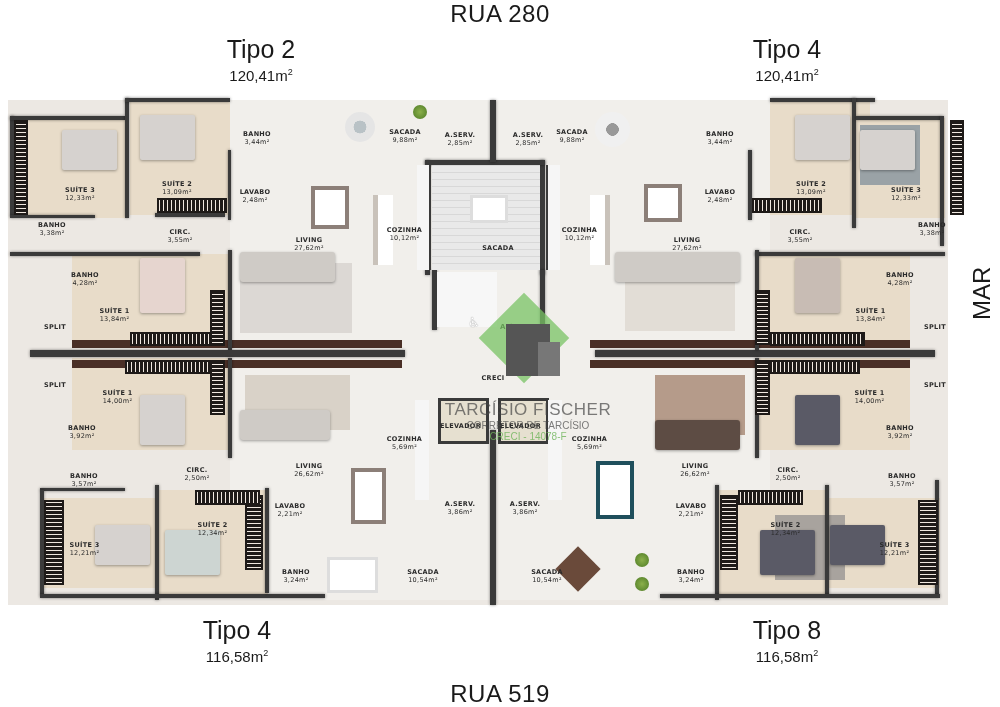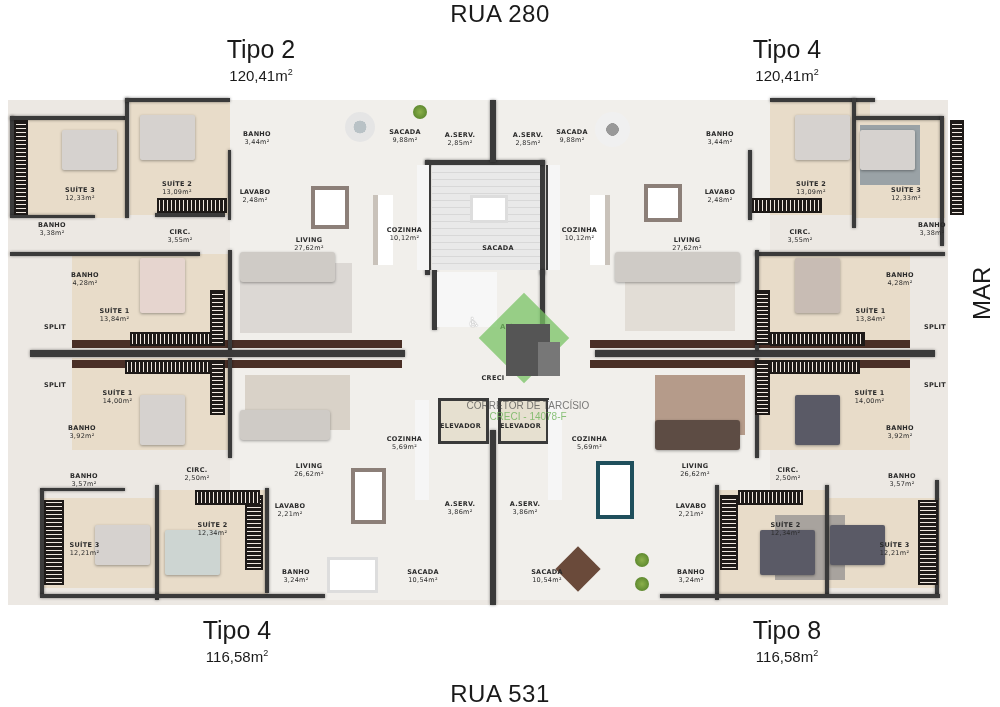--- a/index.html
+++ b/index.html
@@ -36,21 +36,21 @@
   .wm-text .n{font-size:17px;letter-spacing:.5px;}
   .wm-text .s{font-size:10px;}
   .wm-text .c{font-size:10px;color:rgba(110,180,90,.8);}
   .sym{position:absolute;font-size:13px;color:#fff;}
   .ac{position:absolute;font-size:7px;color:#222;font-weight:bold;}
 </style>
 </head>
 <body>
 
 <div class="street" style="top:0px;">RUA 280</div>
-<div class="street" style="top:680px;">RUA 531</div>
+<div class="street" style="top:680px;">RUA 519</div>
 <div class="mar">MAR</div>
 
 <div class="tipo" style="left:211px;top:35px;width:100px;">
   <div class="t">Tipo 2</div>
   <div class="a"><span>120,41m</span><sup>2</sup></div>
 </div>
 <div class="tipo" style="left:737px;top:35px;width:100px;">
   <div class="t">Tipo 4</div>
   <div class="a"><span>120,41m</span><sup>2</sup></div>
 </div>
@@ -422,15 +422,16 @@
       <div>CRECI</div>
     </div>
 </div>
 
 <div class="wm">
   <div class="dia"></div>
   <div class="bld"></div>
   <div class="bld2"></div>
 </div>
 <div class="wm-text">
+  <div class="n">TARCÍSIO FISCHER</div>
   <div class="s">CORRETOR DE TARCÍSIO</div>
   <div class="c">CRECI - 14078-F</div>
 </div>
 
 </body></html>

